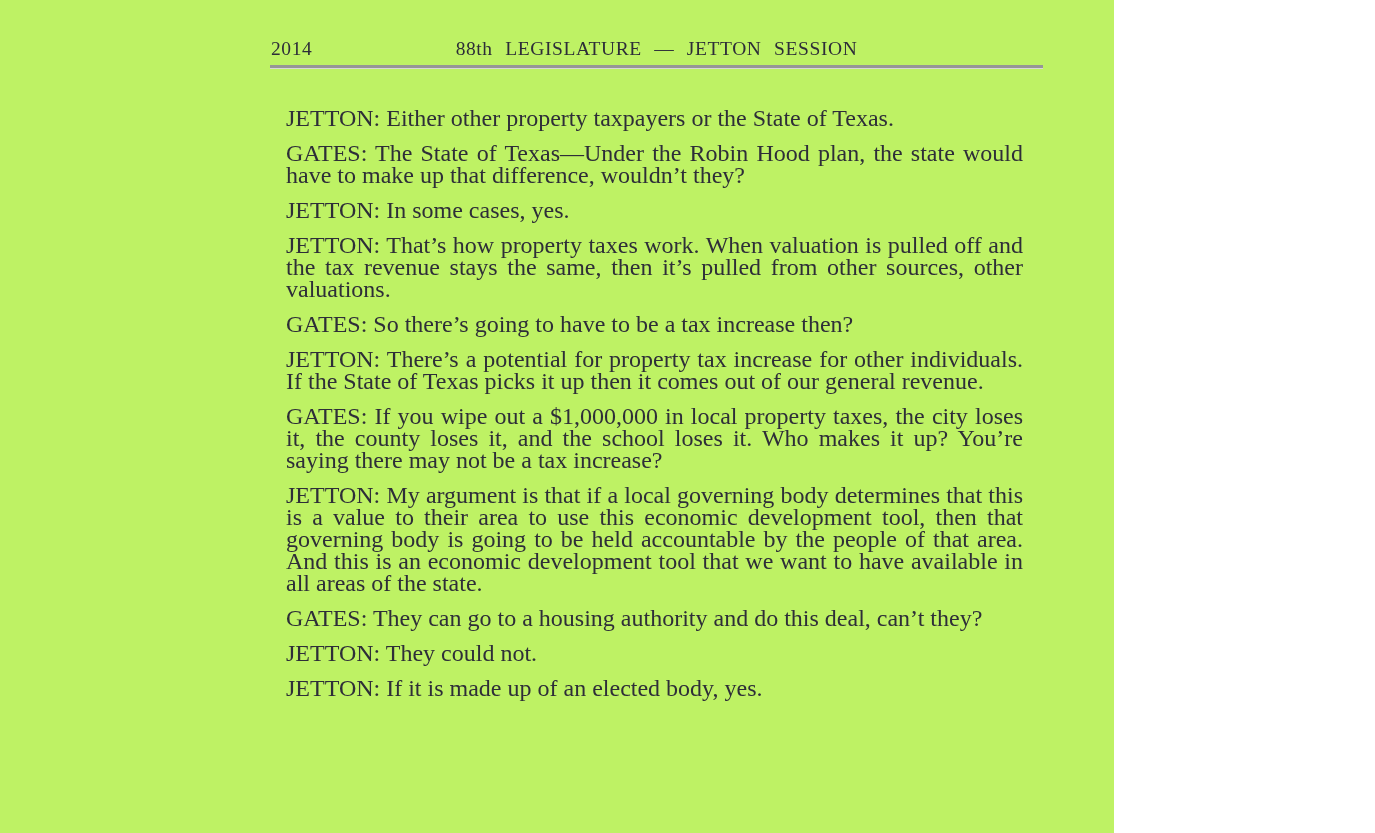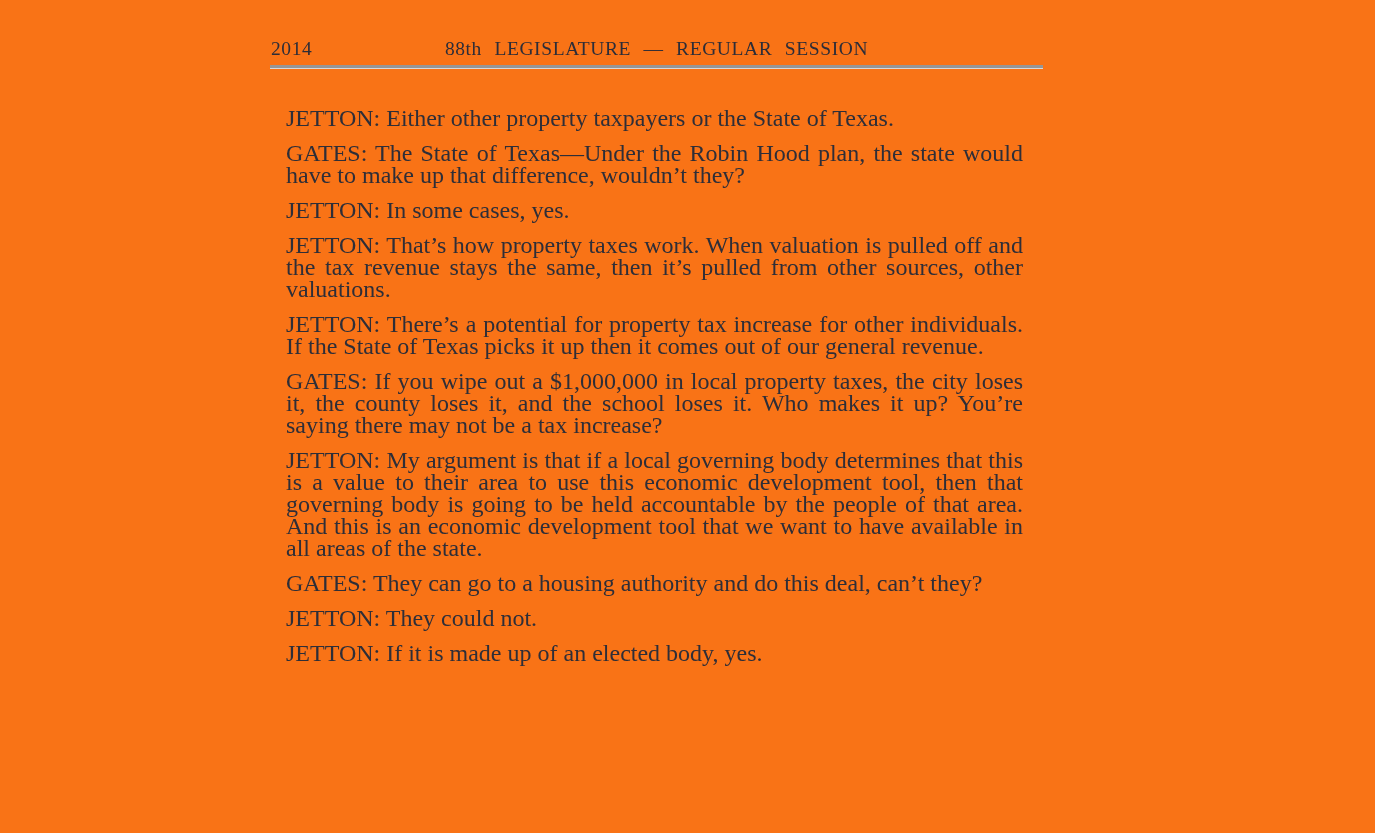--- a/index.html
+++ b/index.html
@@ -6,23 +6,23 @@
     margin: 0;
     padding: 0;
     background: #ffffff;
     width: 1375px;
     height: 833px;
     overflow: hidden;
     font-family: "Liberation Serif", "DejaVu Serif", serif;
   }
   .page {
     position: relative;
-    width: 1375px;
+    width: 1114px;
     height: 833px;
-    background: #f97316;
+    background: #bef264;
   }
   .content {
     position: absolute;
     left: 270px;
     top: 0;
     width: 773px;
   }
   .header {
     position: relative;
     margin-top: 38px;
@@ -68,28 +68,29 @@
     color: #2e2e38;
   }
 </style>
 </head>
 <body>
 
 <div class="page">
   <div class="content">
     <div class="header">
       <span class="page-num">2014</span>
-      <span class="running-title">88th LEGISLATURE — REGULAR SESSION</span>
+      <span class="running-title">88th LEGISLATURE — JETTON SESSION</span>
     </div>
     <div class="rule"></div>
     <div class="body-text" id="dialogue-body">
         <p class="para"><span class="speaker">JETTON: </span>Either other property taxpayers or the State of Texas.</p>
         <p class="para"><span class="speaker">GATES: </span>The State of Texas—Under the Robin Hood plan, the state would have to make up that difference, wouldn’t they?</p>
         <p class="para"><span class="speaker">JETTON: </span>In some cases, yes.</p>
         <p class="para"><span class="speaker">JETTON: </span>That’s how property taxes work. When valuation is pulled off and the tax revenue stays the same, then it’s pulled from other sources, other valuations.</p>
+        <p class="para"><span class="speaker">GATES: </span>So there’s going to have to be a tax increase then?</p>
         <p class="para"><span class="speaker">JETTON: </span>There’s a potential for property tax increase for other individuals. If the State of Texas picks it up then it comes out of our general revenue.</p>
         <p class="para"><span class="speaker">GATES: </span>If you wipe out a $1,000,000 in local property taxes, the city loses it, the county loses it, and the school loses it. Who makes it up? You’re saying there may not be a tax increase?</p>
         <p class="para"><span class="speaker">JETTON: </span>My argument is that if a local governing body determines that this is a value to their area to use this economic development tool, then that governing body is going to be held accountable by the people of that area. And this is an economic development tool that we want to have available in all areas of the state.</p>
         <p class="para"><span class="speaker">GATES: </span>They can go to a housing authority and do this deal, can’t they?</p>
         <p class="para"><span class="speaker">JETTON: </span>They could not.</p>
         <p class="para"><span class="speaker">JETTON: </span>If it is made up of an elected body, yes.</p>
       </div>
   </div>
 </div>
 

